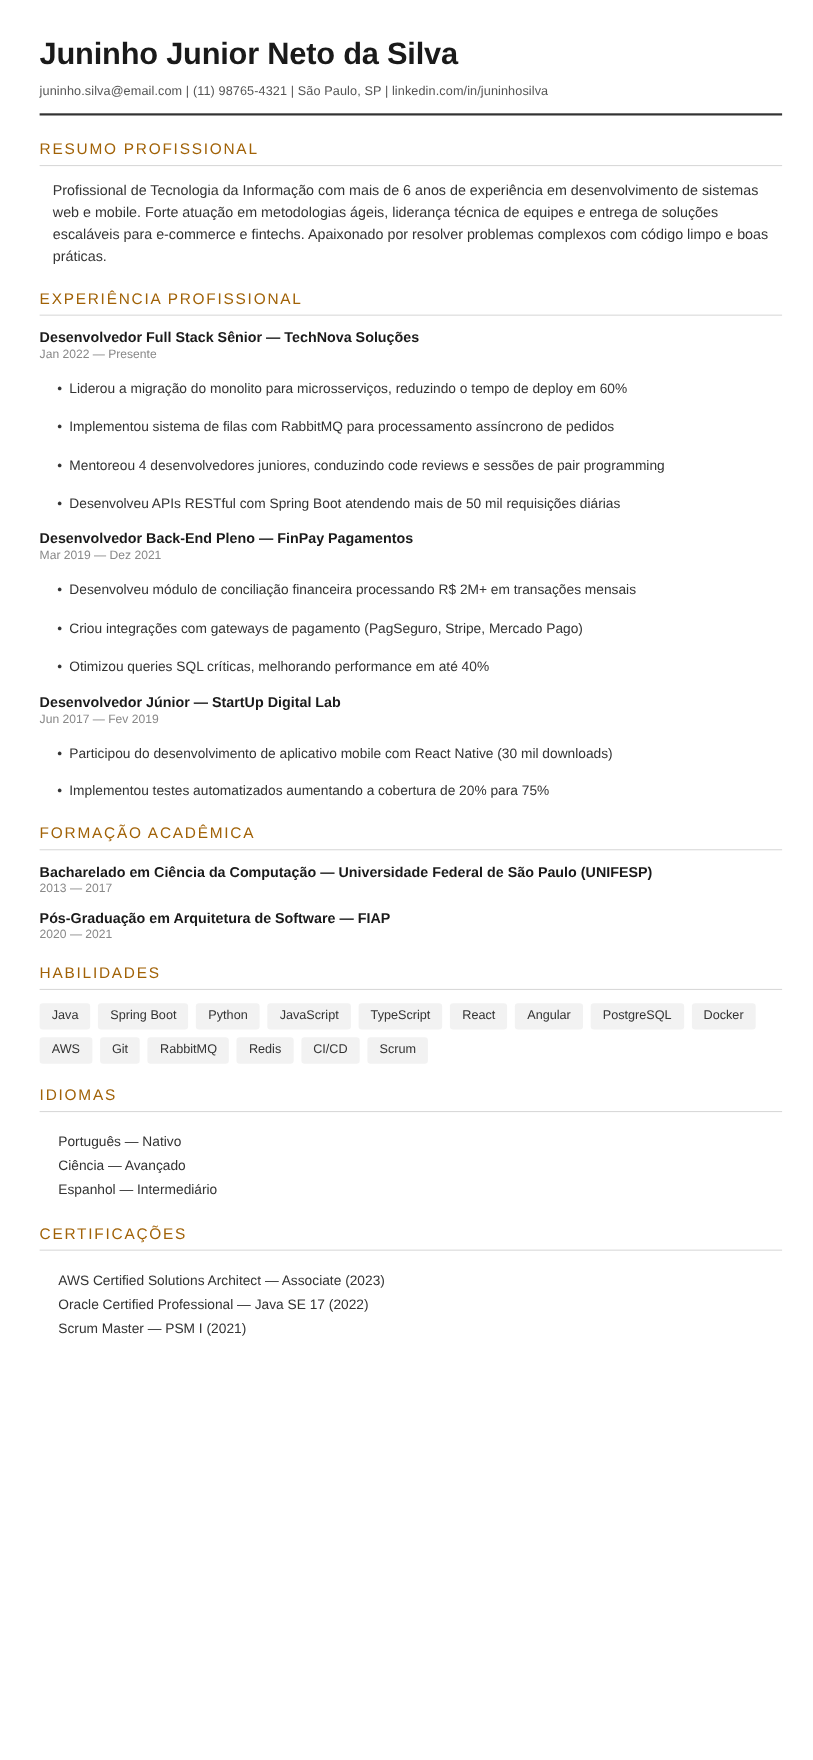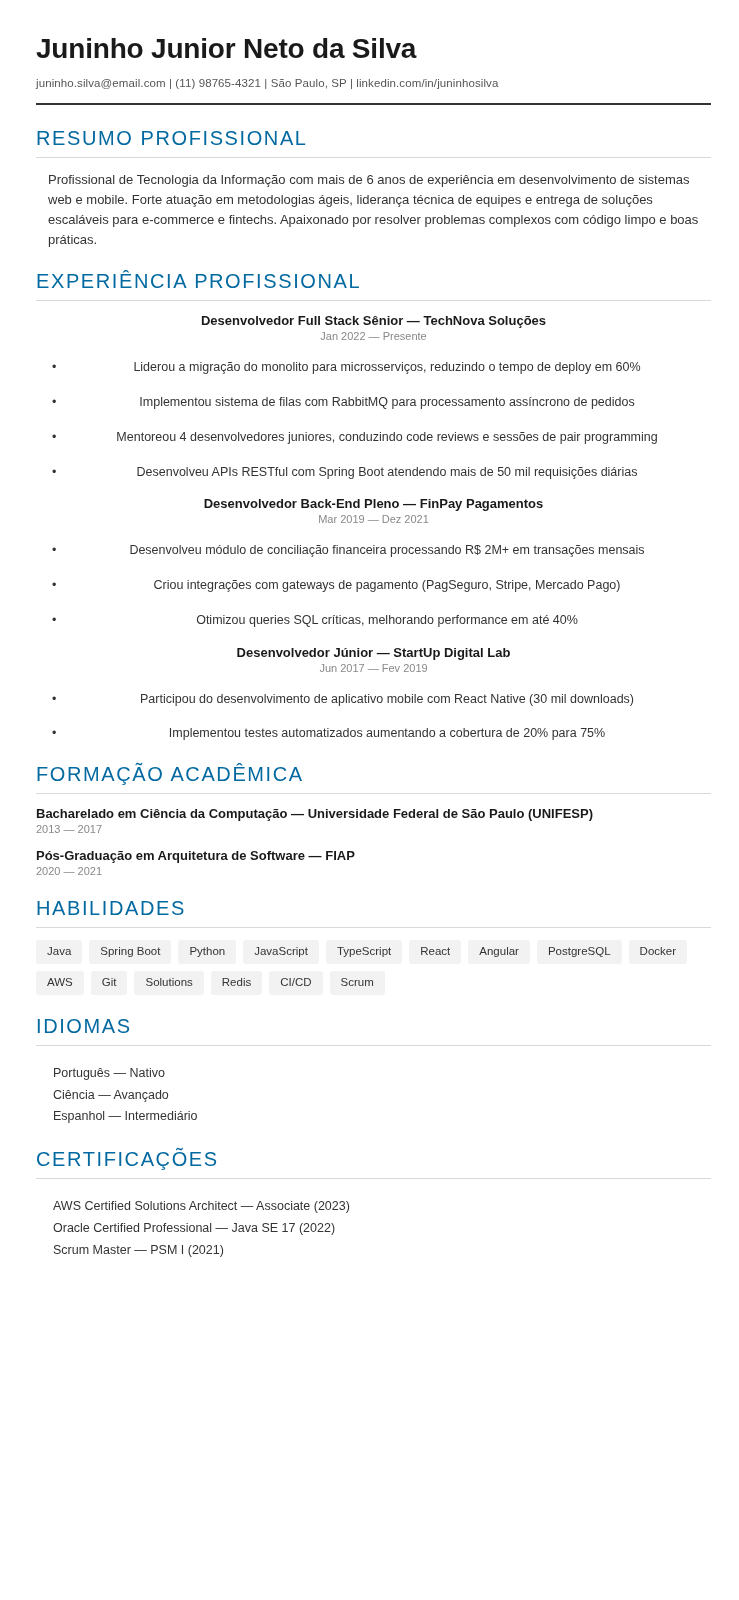--- a/index.html
+++ b/index.html
@@ -31,44 +31,43 @@
     color: #555555;
     margin: 0 0 14px 0;
     letter-spacing: 0.1px;
   }
   .top-rule {
     border: 0;
     border-top: 2px solid #333333;
     margin: 0 0 22px 0;
   }
   .section-title {
-    font-size: 20px;
+    font-size: 14px;
     font-weight: normal;
     letter-spacing: 1.6px;
-    color: #0369a1;
+    color: #a16207;
     margin: 0 0 7px 0;
     text-transform: uppercase;
   }
   .section-rule {
     border: 0;
     border-top: 1px solid #d9d9d9;
     margin: 0 0 12px 0;
   }
   .section {
     margin-bottom: 20px;
   }
   .summary {
     font-size: 13px;
     line-height: 1.55;
     color: #333333;
     margin: 12px;
   }
   .job {
     margin-bottom: 15px;
-    text-align: center;
   }
   .job-title {
     font-size: 13px;
     font-weight: bold;
     color: #1a1a1a;
     margin: 0 0 2px 0;
   }
   .job-dates {
     font-size: 11px;
     color: #888888;
@@ -206,21 +205,21 @@
       <span class="skill">Spring Boot</span>
       <span class="skill">Python</span>
       <span class="skill">JavaScript</span>
       <span class="skill">TypeScript</span>
       <span class="skill">React</span>
       <span class="skill">Angular</span>
       <span class="skill">PostgreSQL</span>
       <span class="skill">Docker</span>
       <span class="skill">AWS</span>
       <span class="skill">Git</span>
-      <span class="skill">Solutions</span>
+      <span class="skill">RabbitMQ</span>
       <span class="skill">Redis</span>
       <span class="skill">CI/CD</span>
       <span class="skill">Scrum</span>
     </div>
   </div>
 
   <div class="section">
     <h2 class="section-title">IDIOMAS</h2>
     <hr class="section-rule">
     <div class="langs">

